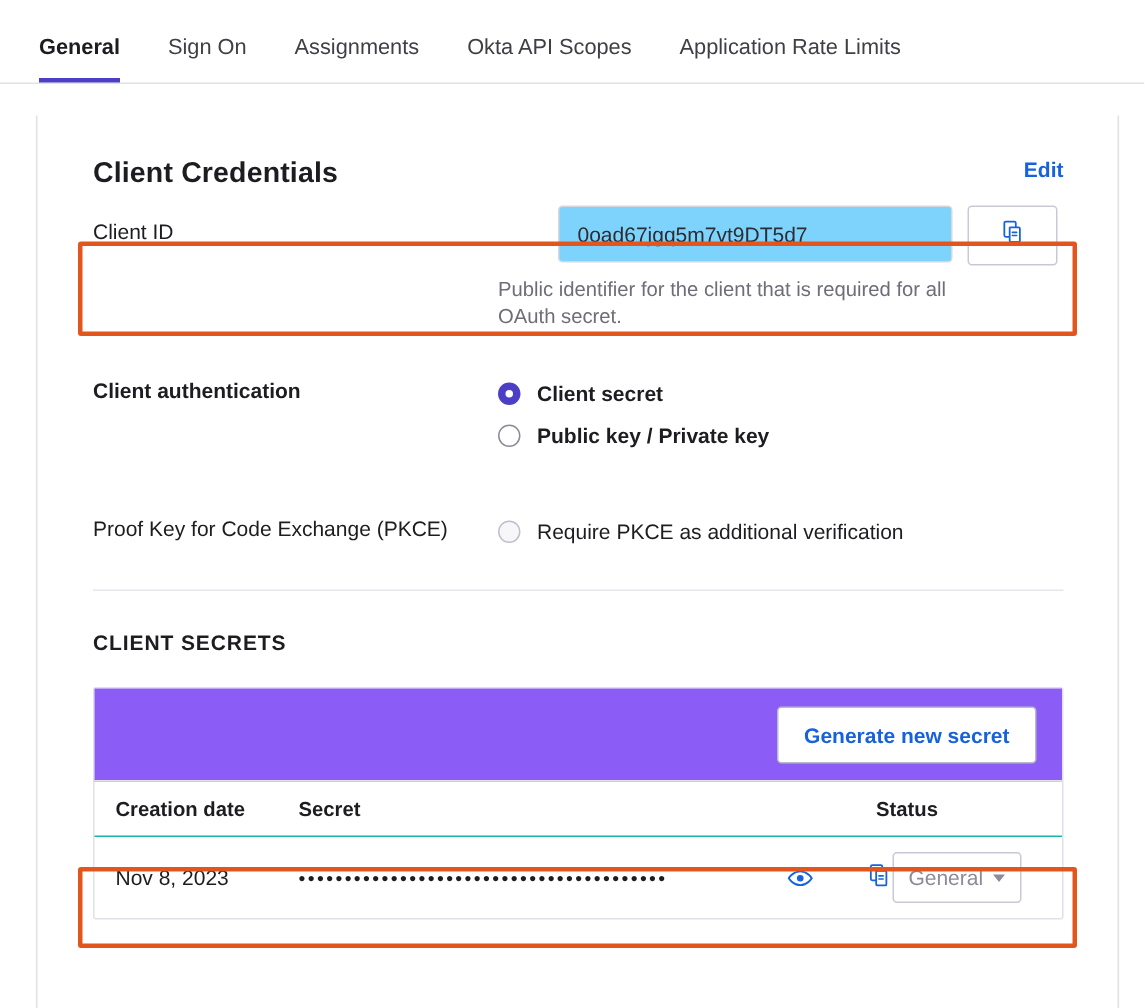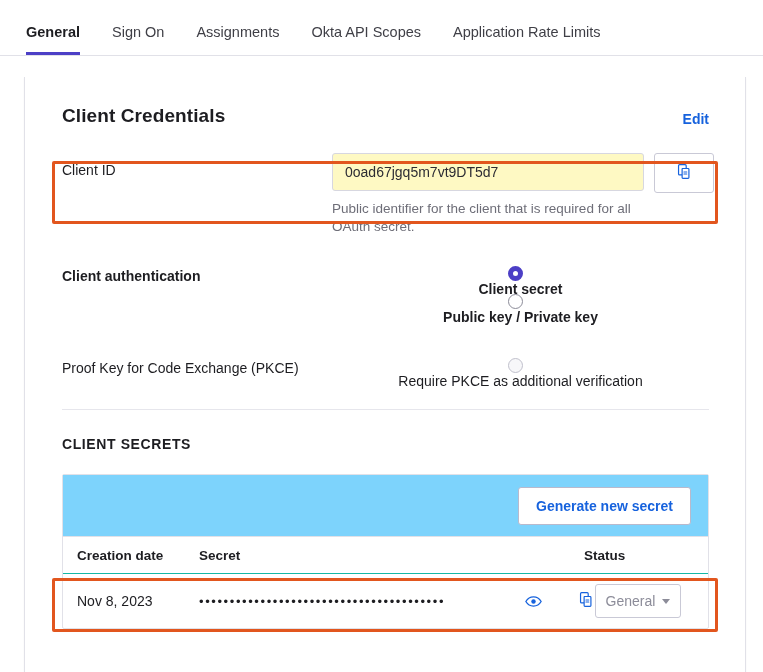--- a/index.html
+++ b/index.html
@@ -50,23 +50,23 @@
     background: #fff;
     min-height: 600px;
     box-sizing: border-box;
     box-shadow: 0 1px 2px rgba(0,0,0,0.04);
   }
 
   .card-inner { padding: 28px 36px 0 37px; }
 
   .section-head {
     display: flex;
-    align-items: flex-end;
+    align-items: flex-start;
     justify-content: space-between;
-    margin-bottom: 26px;
+    margin-bottom: 10px;
   }
   .section-title {
     font-size: 19px;
     font-weight: bold;
     color: #1d1d21;
     letter-spacing: .1px;
   }
   .edit-link {
     font-size: 14px;
     font-weight: bold;
@@ -87,31 +87,32 @@
     color: #1d1d21;
     padding-top: 9px;
   }
   .row-body { flex: 1; }
 
   .idfield-wrap {
     display: flex;
     align-items: stretch;
   }
   .idfield {
-    width: 312px;
+    width: 263px;
     height: 38px;
-    background: #fef9c3;
+    background: #7dd3fc;
     border: 1px solid #d7d7e0;
     border-radius: 3px;
     font-size: 14px;
     color: #2c2c33;
     display: flex;
     align-items: center;
     padding: 0 12px;
     box-sizing: border-box;
+    margin-left: 40px;
   }
   .copy-btn {
     width: 58px;
     height: 38px;
     margin-left: 10px;
     border: 1px solid #c9c9d6;
     border-radius: 3px;
     background: #fff;
     display: flex;
     align-items: center;
@@ -125,21 +126,20 @@
     margin-top: 7px;
     max-width: 340px;
   }
 
   
   .opt {
     display: flex;
     align-items: center;
     height: 24px;
     margin-bottom: 4px;
-    flex-direction: column;
   }
   .radio {
     width: 15px; height: 15px;
     border-radius: 50%;
     border: 1px solid #8c8c99;
     background: #fff;
     margin-right: 11px;
     box-sizing: border-box;
     flex: 0 0 15px;
   }
@@ -173,21 +173,21 @@
   }
 
   
   .table-box {
     border: 1px solid #e1e1e8;
     border-radius: 2px;
     margin: 0 0 0 0;
     background: #fff;
   }
   .table-toolbar {
-    background: #7dd3fc;
+    background: #8b5cf6;
     border-bottom: 1px solid #e1e1e8;
     height: 62px;
     display: flex;
     align-items: center;
     justify-content: flex-end;
     padding-right: 17px;
     box-sizing: border-box;
   }
   .gen-btn {
     border: 1px solid #b9b9cc;

